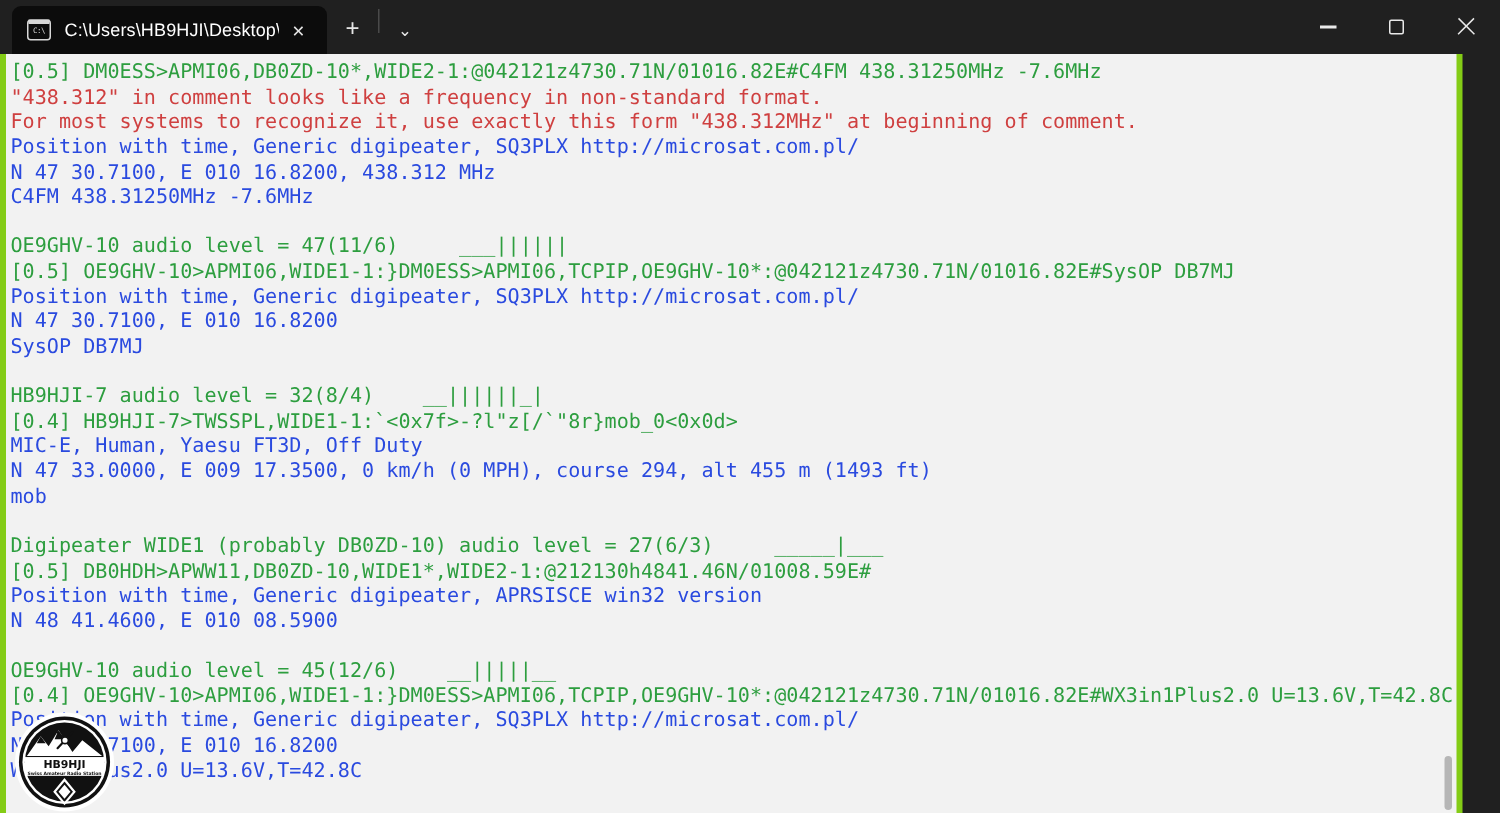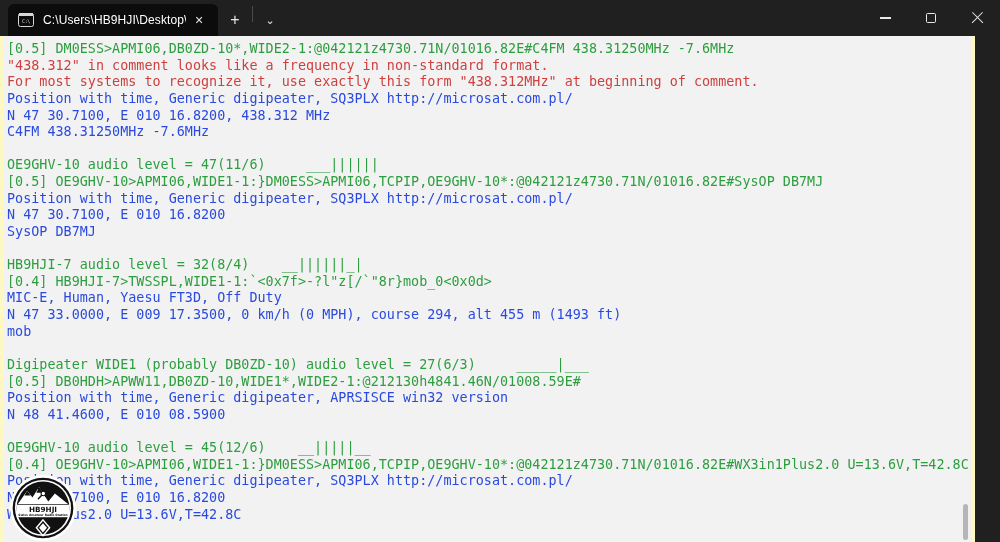--- a/index.html
+++ b/index.html
@@ -138,21 +138,21 @@
   }
   .cap-close .glyph:before { transform: rotate(45deg); }
   .cap-close .glyph:after  { transform: rotate(-45deg); }
 
   
   #term-outer {
     position: absolute;
     left: 0; top: 36px;
     width: 975px;
     height: 506px;
-    background: #fef9c3;
+    background: #84cc16;
   }
 
   #term {
     position: absolute;
     left: 4px; top: 0;
     width: 967px;
     height: 506px;
     background: #f2f2f2;
     overflow: hidden;
   }

